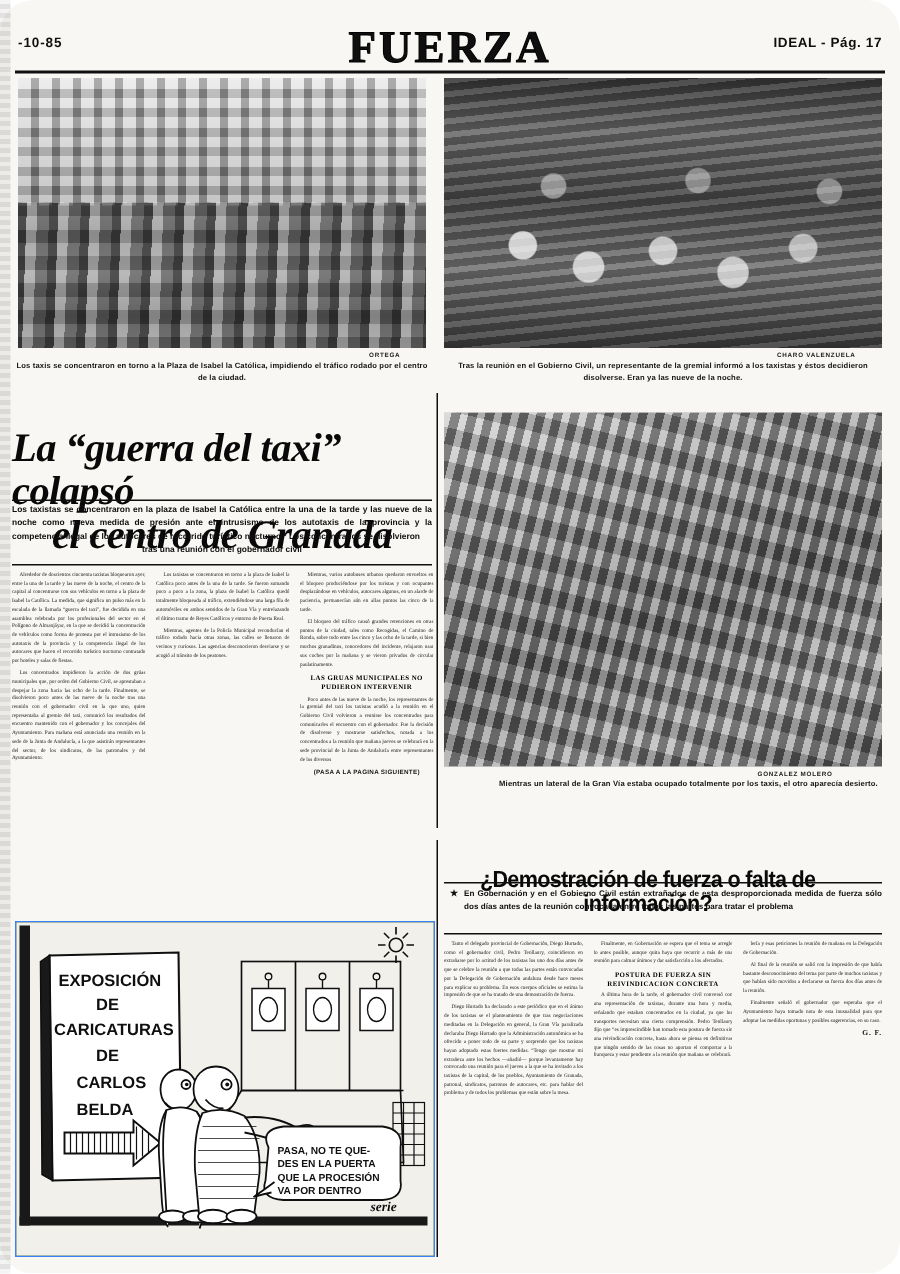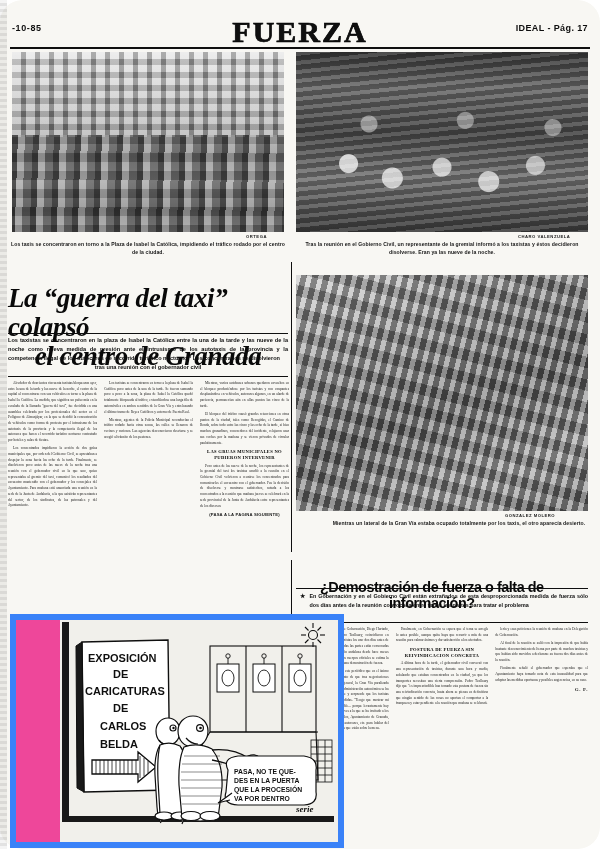--- a/index.html
+++ b/index.html
@@ -236,24 +236,23 @@
     font-size: 5px;
     text-align: right;
     margin-top: 3px;
     letter-spacing: .6px;
     text-indent:0 !important;
   }
   
   .cartoon-wrap {
     position: absolute;
     left: 10px; top: 614px; width: 278px; height: 222px;
-    background: #ec4899;
-    border: 6px solid #3b82f6;
+    background: #fde047;
+    border: 1px solid #3b82f6;
     overflow: hidden;
-    padding-left: 44px;
   }
   .cartoon-svg { display:block; width:100%; height:100%; }
   
   .edge-l {
     position:absolute; left:0; top:0; bottom:0; width:7px;
     background: repeating-linear-gradient(180deg, rgba(0,0,0,.05) 0 3px, rgba(0,0,0,.12) 3px 6px);
   }
   .divider-v {
     position:absolute; top:262px; left:291px; width:0; height:290px;
     border-left:1px solid #111;

